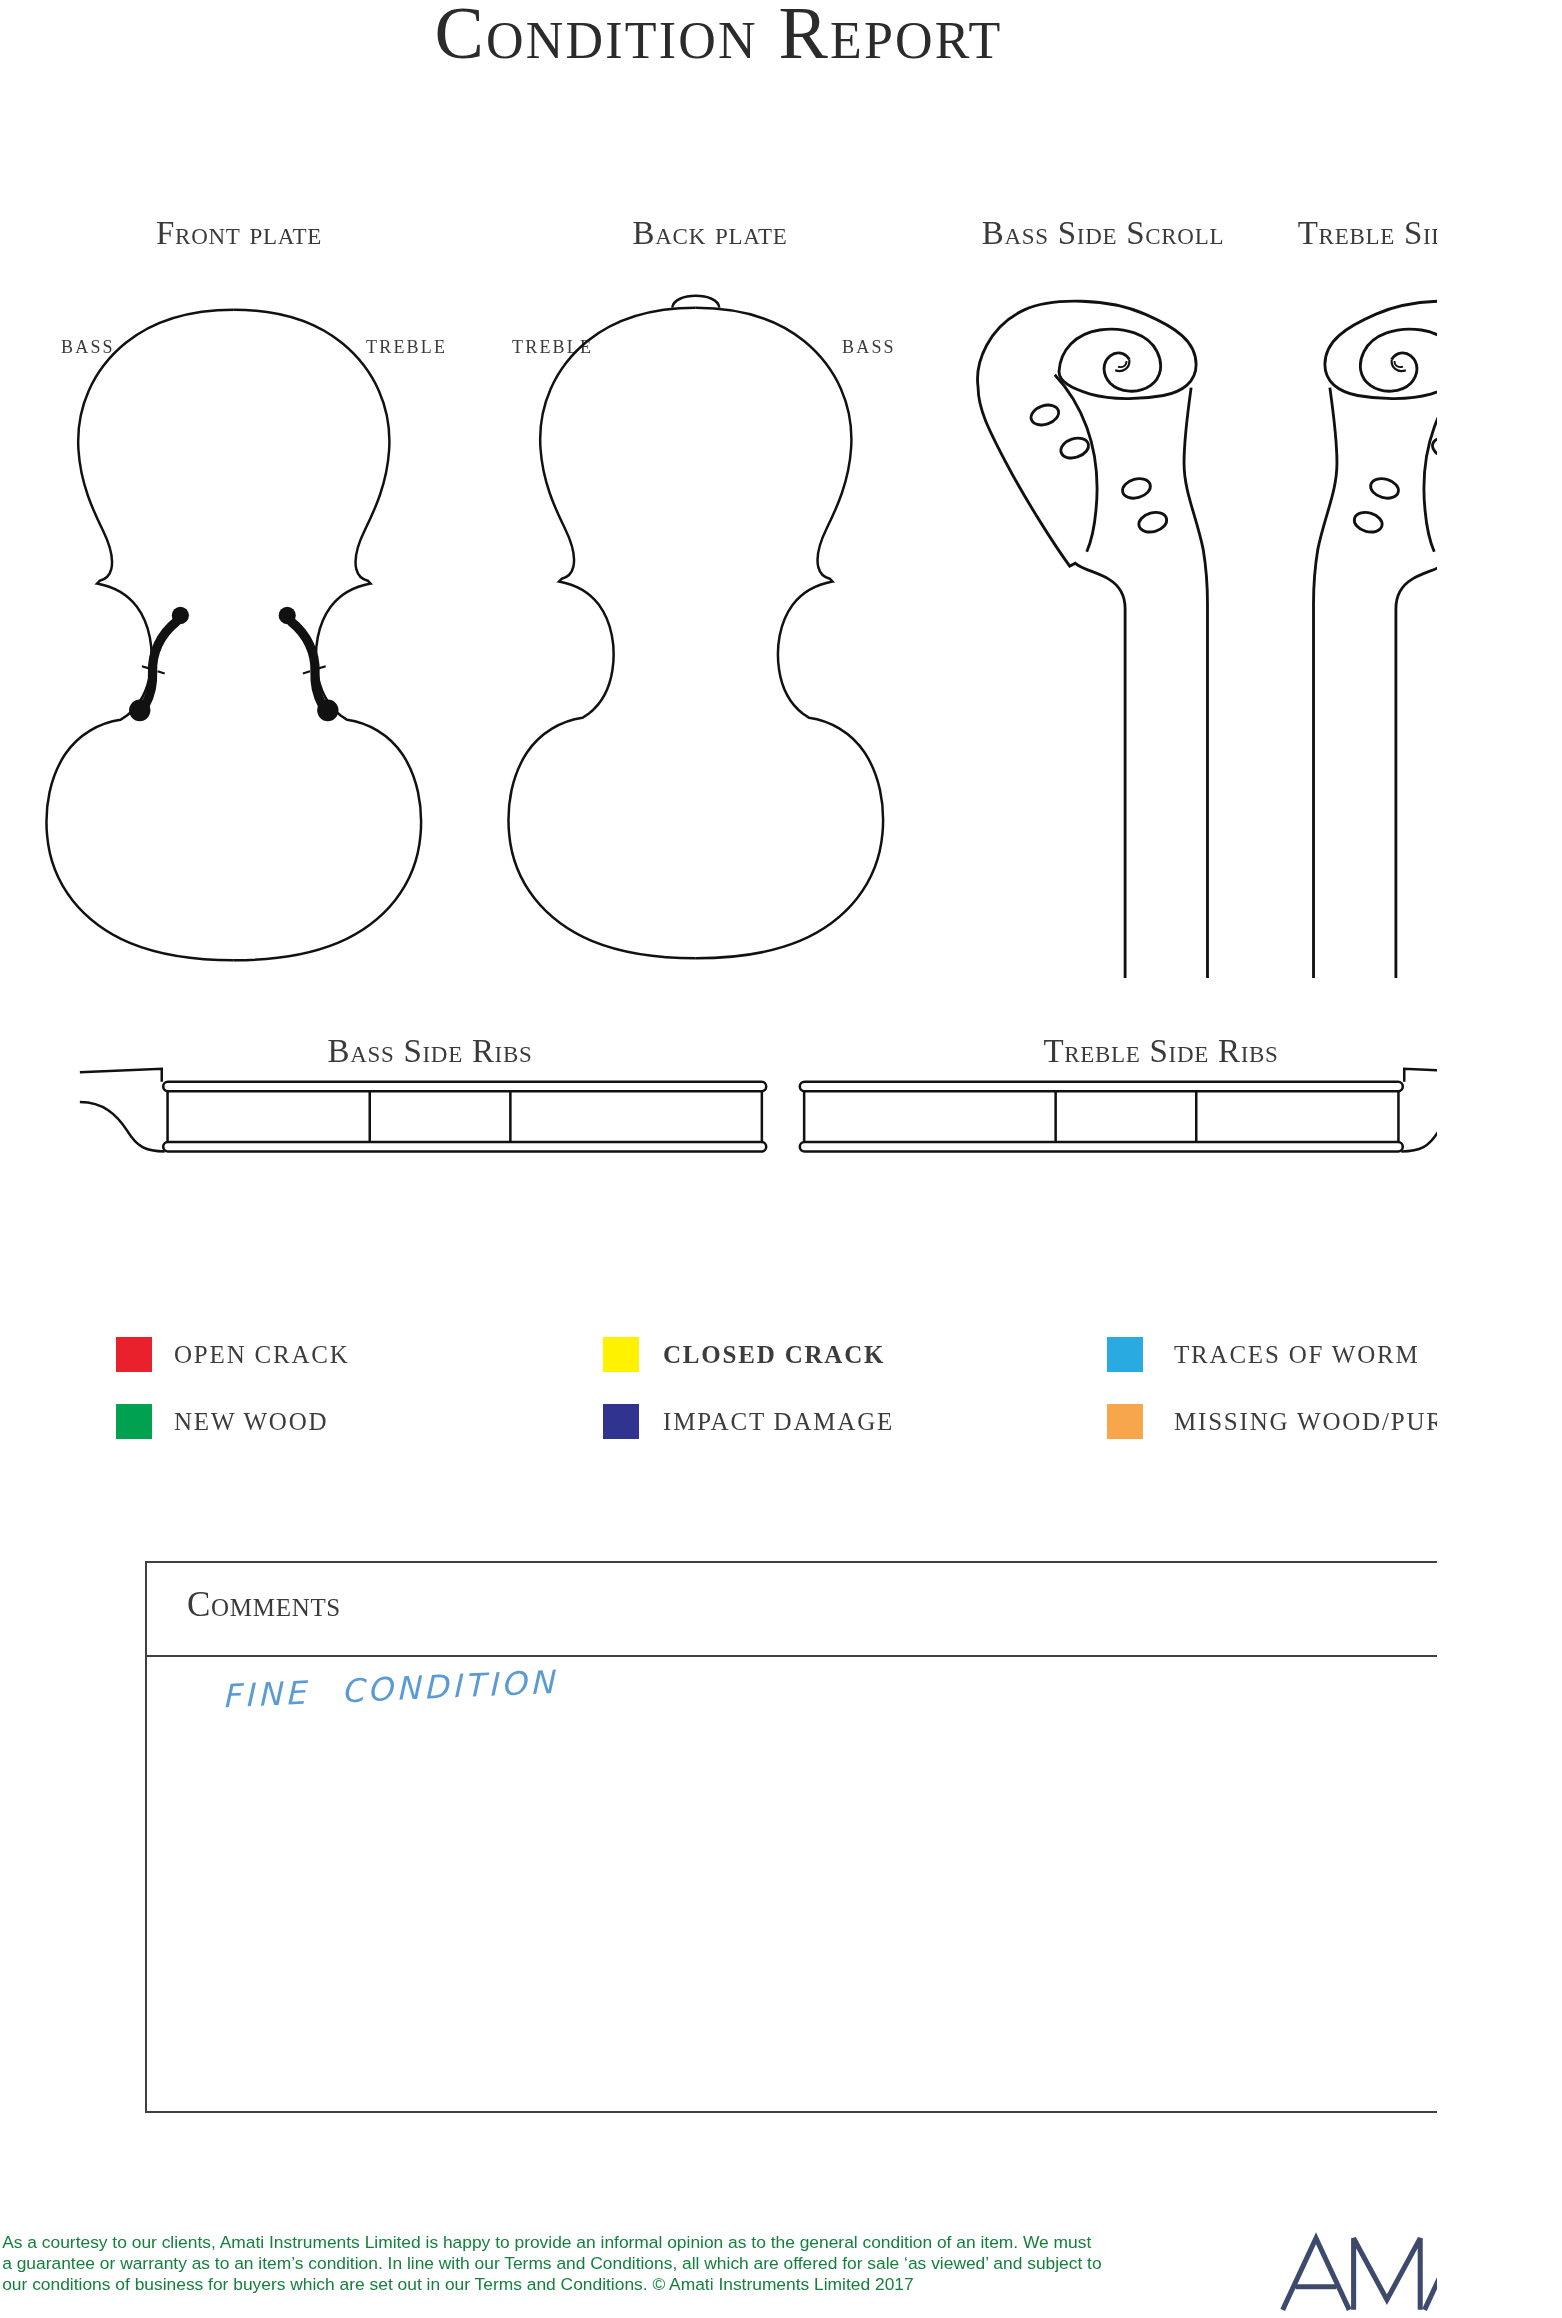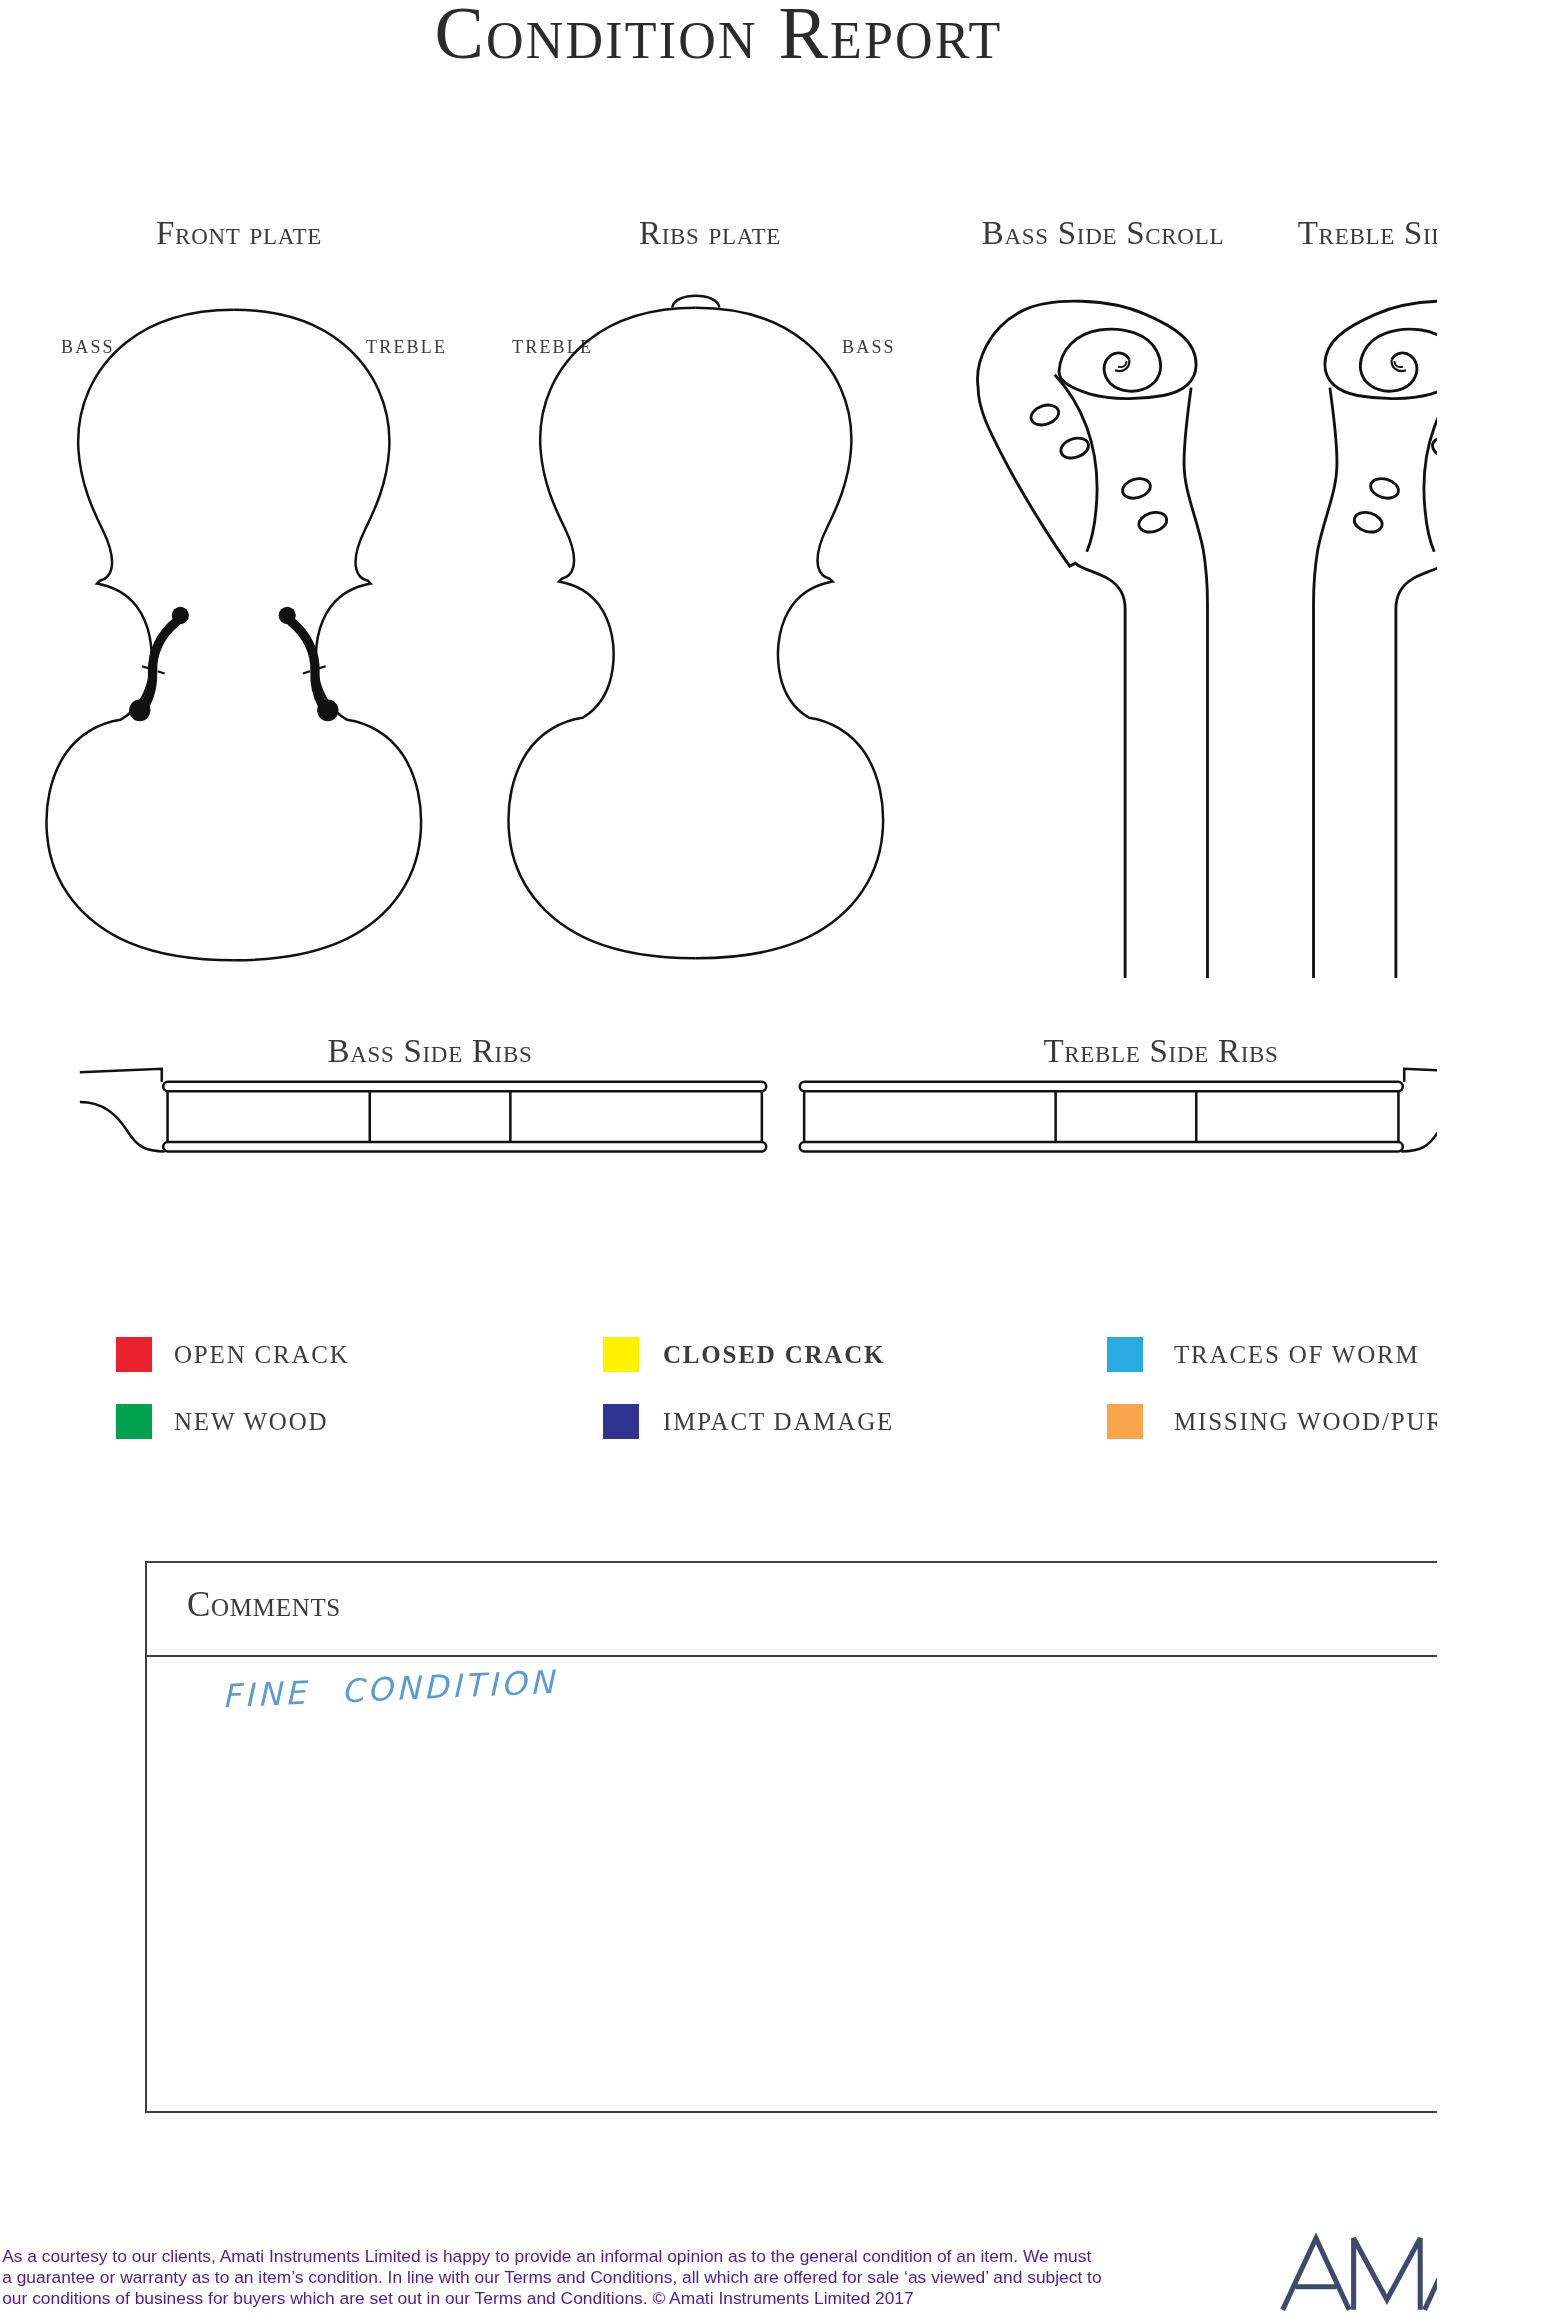--- a/index.html
+++ b/index.html
@@ -17,21 +17,21 @@
   .leg-lb{position:absolute;height:35px;line-height:35px;font-size:25px;letter-spacing:1.8px;
           color:#3c3c3c;white-space:nowrap;}
   #comments-box{position:absolute;left:116px;top:1561px;width:1381px;height:552px;
                 border:2.2px solid #404040;box-sizing:border-box;margin-left:29px;}
   #comments-head{position:absolute;left:40px;top:22px;font-size:35px;letter-spacing:0.7px;color:#3a3a3a;}
   #comments-divider{position:absolute;left:0;top:92px;width:100%;height:0;border-top:2.2px solid #404040;}
   #comment-ink{position:absolute;left:78px;top:107px;font-family:"DejaVu Sans",sans-serif;
                font-style:italic;font-size:32px;letter-spacing:3.6px;word-spacing:19px;
                transform:rotate(-2.5deg) skewX(-4deg);white-space:nowrap;}
   #footer-text{position:absolute;left:2.2px;top:2232px;font-family:"Liberation Sans",sans-serif;
-               font-size:17.4px;line-height:21px;color:#4c1d95;margin-top:14px;}
+               font-size:17.4px;line-height:21px;color:#15803d;}
   #footer-text div{white-space:nowrap;}
 </style>
 </head>
 <body>
 
 <div id="page">
 
   <svg width="0" height="0" style="position:absolute">
     <defs>
       <path id="violin-half" fill="none" stroke="#111" stroke-width="3.5" d="M 265 30 C 323 30 377 44 417 76 C 463 113 487 166 483 224 C 480 270 463 306 449 334
@@ -72,21 +72,21 @@
         <line x1="996" y1="43" x2="996" y2="113"></line>
         <line x1="455" y1="43" x2="455" y2="113"></line>
         <line x1="649" y1="43" x2="649" y2="113"></line>
       </g>
     </defs>
   </svg>
 
   <div id="title" class="sc">Condition Report</div>
 
   <div class="dg-head sc" style="left:239px;top:217px">Front plate</div>
-  <div class="dg-head sc" style="left:710px;top:217px">Ribs plate</div>
+  <div class="dg-head sc" style="left:710px;top:217px">Back plate</div>
   <div class="dg-head sc" style="left:1103px;top:217px">Bass Side Scroll</div>
   <div class="dg-head sc" style="left:1434px;top:217px">Treble Side Scroll</div>
 
   <div class="side-tag" style="left:61px;top:337px">BASS</div>
   <div class="side-tag" style="left:366px;top:337px">TREBLE</div>
   <div class="side-tag" style="left:512px;top:337px">TREBLE</div>
   <div class="side-tag" style="left:842px;top:337px">BASS</div>
 
   <svg style="left:45px;top:288px" width="379" height="681" viewBox="0 0 532 940" preserveAspectRatio="none">
     <use href="#violin-half"></use>

